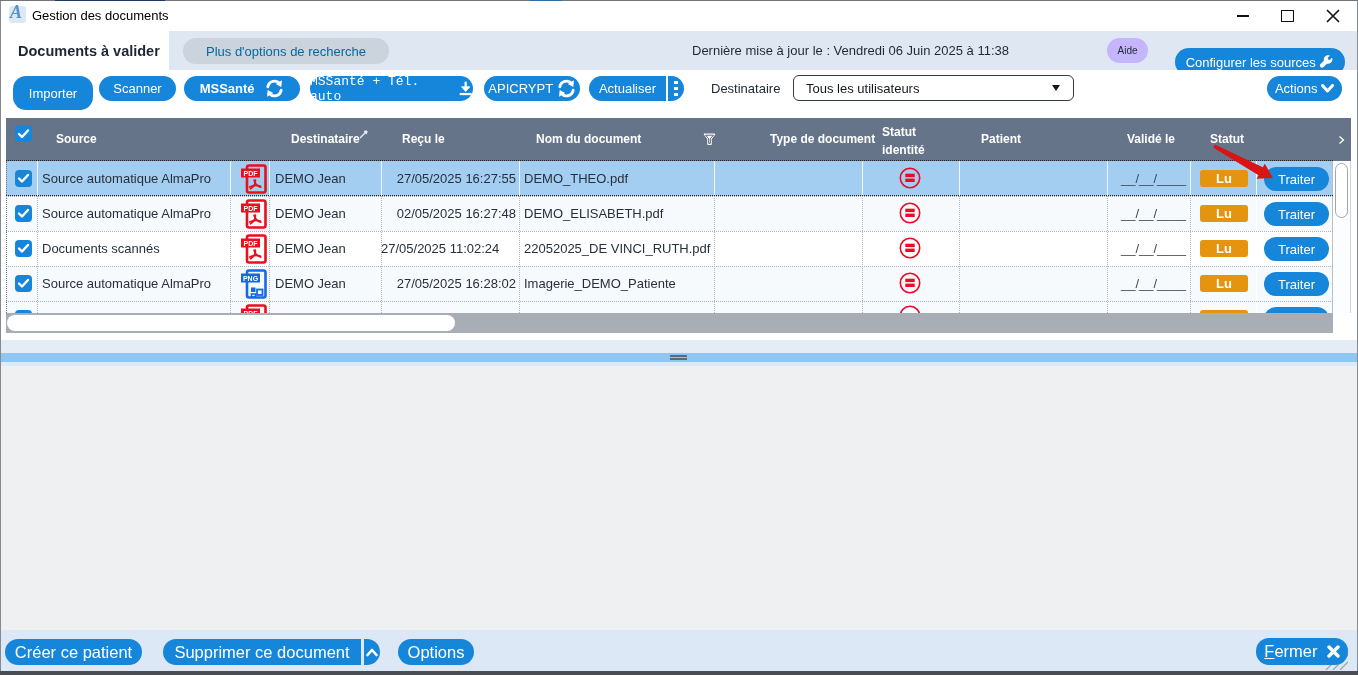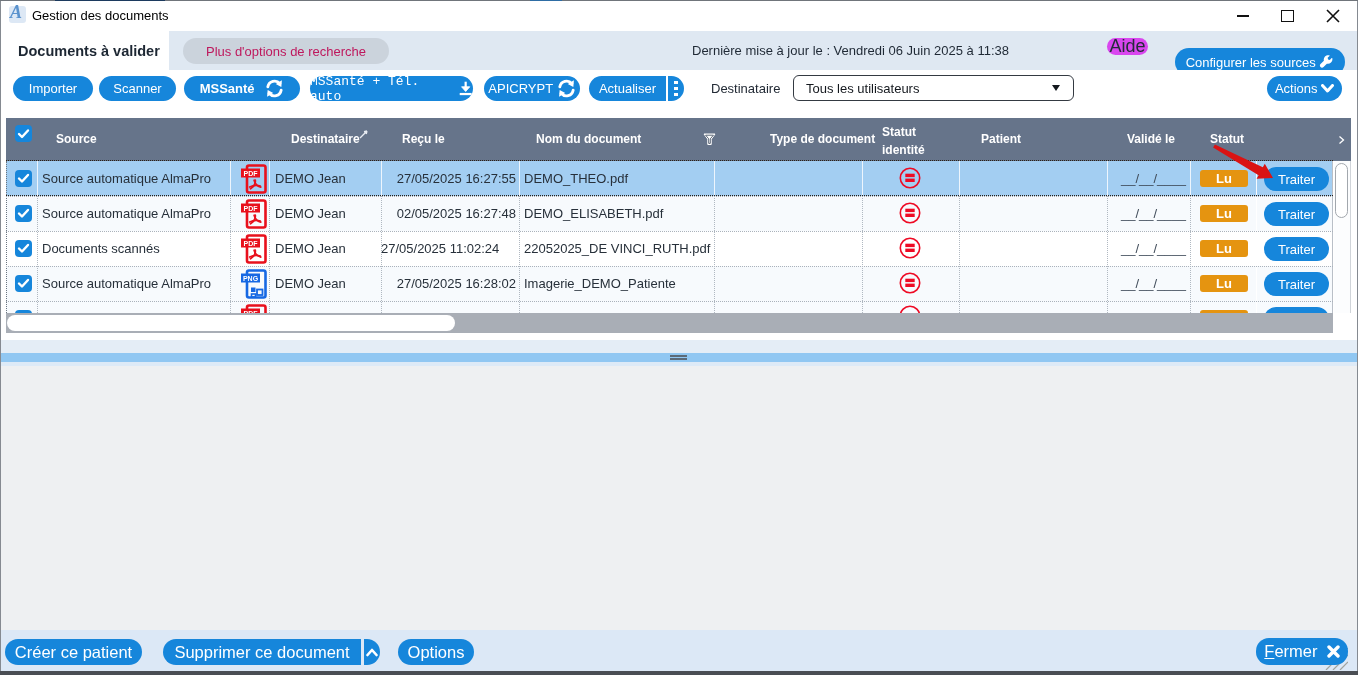--- a/index.html
+++ b/index.html
@@ -28,30 +28,30 @@
 
 <div class="abs" style="left:1237px;top:15px;width:12px;height:2px;background:#111;"></div>
 <div class="abs" style="left:1281px;top:10px;width:11px;height:10px;border:1.6px solid #111;"></div>
 <svg class="abs" style="left:1326px;top:9px;" width="14" height="14">
     <path d="M1 1 L13 13 M13 1 L1 13" stroke="#111" stroke-width="1.6"></path>
   </svg>
 
 <div class="abs" style="left:1px;top:31px;width:1356px;height:39px;background:#dfe8f2;"></div>
 <div class="abs" style="left:1px;top:31px;width:168px;height:39px;background:#fff;"></div>
 <div class="abs" style="left:18px;top:31px;height:39px;display:flex;align-items:center;font-weight:bold;font-size:14.5px;color:#1d2733;">Documents à valider</div>
-<div class="abs" style="left:183px;top:38px;width:206px;height:26px;background:#cbd3dc;border-radius:13px;display:flex;align-items:center;justify-content:center;font-size:13px;color:#be185d;">Plus d'options de recherche</div>
+<div class="abs" style="left:183px;top:38px;width:206px;height:26px;background:#cbd3dc;border-radius:13px;display:flex;align-items:center;justify-content:center;font-size:13px;color:#0369a1;">Plus d'options de recherche</div>
 <div class="abs" style="left:692px;top:31px;height:39px;display:flex;align-items:center;font-size:13px;color:#1f2935;">Dernière mise à jour le : Vendredi 06 Juin 2025 à 11:38</div>
-<div class="abs" style="left:1107px;top:38px;width:41px;height:17px;background:#d946ef;border-radius:13px;display:flex;align-items:center;justify-content:center;font-size:18px;color:#232c38;">Aide</div>
+<div class="abs" style="left:1107px;top:38px;width:41px;height:25px;background:#c4b5fd;border-radius:13px;display:flex;align-items:center;justify-content:center;font-size:10px;color:#232c38;">Aide</div>
 <div class="pill" style="left:1175px;top:36px;width:170px;height:28px;border-radius:14px;font-size:13px;margin-top:12px;">Configurer les sources&nbsp;
 <svg width="15" height="15" viewBox="0 0 16 16">
       <path fill="#fff" d="M14.2 3.5c-.1-.3-.5-.4-.7-.2l-2 2-1.8-.5-.5-1.8 2-2c.2-.2.1-.6-.2-.7-1.6-.4-3.4 0-4.6 1.3C5.2 2.8 4.8 4.5 5.2 6L1.6 9.6c-.9.9-.9 2.3 0 3.2.9.9 2.3.9 3.2 0L8.4 9.2c1.5.4 3.2 0 4.4-1.2 1.3-1.2 1.7-3 1.4-4.5z"></path>
     </svg></div>
 
 <div class="abs" style="left:1px;top:70px;width:1356px;height:48px;background:#fff;"></div>
-<div class="pill" style="left:13px;top:76px;width:80px;height:25px;">Importer</div>
+<div class="pill" style="left:13px;top:76px;width:80px;height:34px;">Importer</div>
 <div class="pill" style="left:99px;top:76px;width:77px;height:25px;">Scanner</div>
 <div class="pill" style="left:184px;top:76px;width:116px;height:25px;font-weight:bold;">MSSanté&nbsp;&nbsp;&nbsp;<svg class="refresh" width="19" height="19" viewBox="0 0 20 20">
       <g fill="none" stroke="#fff" stroke-width="3" stroke-linecap="round">
         <path d="M3 8.2 A7.2 7.2 0 0 1 15.6 4.8"></path>
         <path d="M17 11.8 A7.2 7.2 0 0 1 4.4 15.2"></path>
       </g>
       <path fill="#fff" d="M17.8 1.2 L17.2 8.4 L11.3 5.2 Z"></path>
       <path fill="#fff" d="M2.2 18.8 L2.8 11.6 L8.7 14.8 Z"></path>
     </svg></div>
 <div class="pill" style="left:310px;top:76px;width:163px;height:25px;font-family:Liberation Mono, monospace;">MSSanté + Tél. auto&nbsp;&nbsp;<svg width="17" height="17" viewBox="0 0 18 18">

